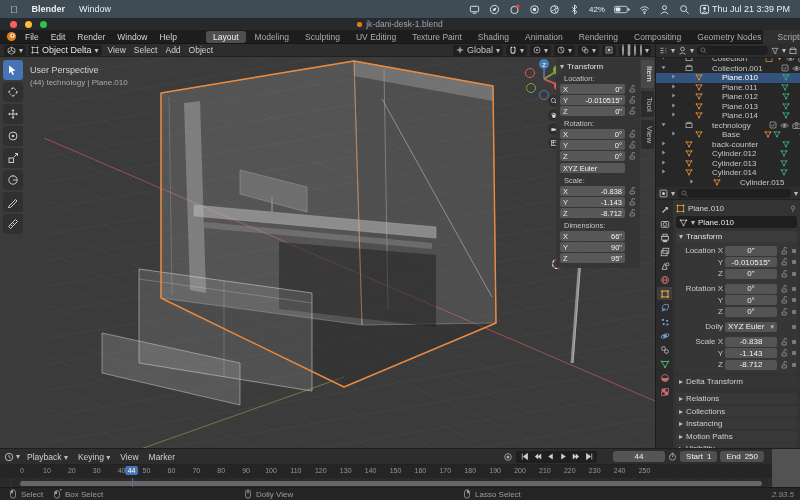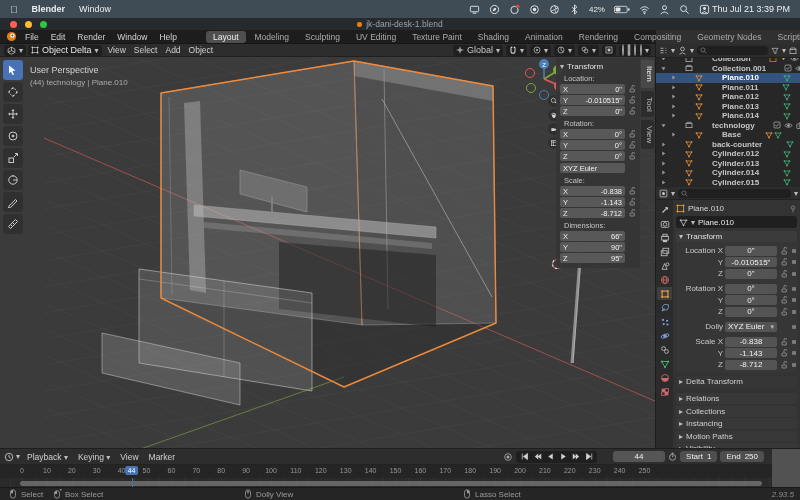--- a/index.html
+++ b/index.html
@@ -17,21 +17,21 @@
   .mac-right{margin-left:auto;display:flex;align-items:center;gap:9px;color:#e6e9ea;}
   .mac-right .pct{font-size:8px;}
   .mac-clock{font-size:9px;margin-left:2px;white-space:nowrap;}
   
   .titlebar{left:0;top:18px;width:800px;height:12px;background:#262a2d;display:flex;align-items:center;}
   .tl{width:7px;height:7px;border-radius:50%;margin-left:8px;}
   .tl:first-child{margin-left:10px;}
   .wtitle{position:absolute;left:0;right:0;text-align:center;color:#9ba1a6;font-size:8.5px;}
   .wtitle .dot{display:inline-block;width:5px;height:5px;border-radius:2px;background:#e87d0d;margin-right:4px;vertical-align:middle;}
   
-  .topbar{left:0;top:30px;width:656px;height:14px;background:#1d1d1d;display:flex;align-items:center;
+  .topbar{left:0;top:30px;width:763px;height:14px;background:#1d1d1d;display:flex;align-items:center;
     padding:0 4px;box-sizing:border-box;border-bottom:1px solid #161616;}
   .tb-menu{padding:0 6px;color:#d4d4d4;font-size:8.5px;cursor:default;}
   .ws-tab{padding:1px 7px;margin:0 1px;border-radius:3px;color:#ababab;font-size:8.5px;white-space:nowrap;}
   .ws-tab.active{background:#4f4f4f;color:#f0f0f0;}
   
   .vp-header{left:0;top:44px;width:655px;height:13px;background:#2d2d2d;display:flex;align-items:center;
     padding:0 4px;box-sizing:border-box;border-bottom:1px solid #1f1f1f;gap:2px;}
   .vph-group{display:flex;align-items:center;background:#1f1f1f;border-radius:3px;height:11px;padding:0 3px;gap:3px;}
   .vph-menu{padding:0 4px;color:#d0d0d0;font-size:8.5px;}
   .vph-right{margin-left:auto;display:flex;align-items:center;gap:3px;}
@@ -65,21 +65,21 @@
   .np-euler{height:10px;background:#585858;border-radius:2px;display:flex;align-items:center;padding:0 3px;color:#f0f0f0;margin:2px 11px 2px 0;}
   .n-tabs{position:absolute;left:641px;top:3px;width:13px;display:flex;flex-direction:column;gap:3px;}
   .n-tab{writing-mode:vertical-rl;transform:rotate(0deg);background:#2c2c2c;color:#bdbdbd;font-size:8px;
     padding:6px 0;border-radius:0 3px 3px 0;text-align:center;width:13px;box-sizing:border-box;}
   .n-tab.active{background:#484848;color:#efefef;}
   
   .outliner{left:655px;top:44px;width:145px;height:143px;background:#272727;border-left:1px solid #1c1c1c;box-sizing:border-box;}
   .ol-header{height:13px;background:#2d2d2d;display:flex;align-items:center;padding:0 3px;gap:3px;border-bottom:1px solid #202020;}
   .ol-search{flex:1;height:9px;background:#1f1f1f;border-radius:4px;display:flex;align-items:center;padding:0 3px;color:#8d8d8d;gap:2px;}
   .ol-tree{overflow:hidden;height:128px;}
-  .ol-row{display:flex;align-items:center;height:9.5px;padding:0 2px 0 4px;color:#c6c6c6;font-size:8px;gap:18px;white-space:nowrap;font-weight:bold;}
+  .ol-row{display:flex;align-items:flex-start;height:9.5px;padding:0 2px 0 4px;color:#c6c6c6;font-size:8px;gap:18px;white-space:nowrap;}
   .ol-row.sel{background:#33527c;color:#fff;}
   .ol-row .lbl{margin-left:1px;}
   .ol-right{margin-left:auto;display:flex;align-items:center;gap:3px;color:#ababab;}
   .ol-data{display:flex;gap:1px;margin-left:6px;}
   
   .props{left:655px;top:187px;width:145px;height:261px;background:#333333;border-left:1px solid #1c1c1c;box-sizing:border-box;display:flex;}
   .prop-tabs{width:17px;background:#2b2b2b;display:flex;flex-direction:column;align-items:center;padding-top:16px;gap:1px;}
   .ptab{width:15px;height:13px;border-radius:2px 0 0 2px;display:flex;align-items:center;justify-content:center;}
   .ptab.active{background:#3f3f3f;}
   .prop-main{flex:1;position:relative;padding:2px 3px;box-sizing:border-box;font-size:8px;}
@@ -1266,21 +1266,21 @@
             </span>
             <span class="ic">
               <svg width="9" height="9" viewBox="0 0 12 12" class="isvg">
                 <rect x="1" y="4" width="10" height="6" rx="1" fill="none" stroke="#ababab"></rect>
                 <circle cx="6" cy="7" r="1.8" fill="none" stroke="#ababab"></circle>
                 <path d="M4 4 L5 2 H7 L8 4" fill="none" stroke="#ababab"></path>
               </svg>
             </span>
           </span>
         </div>
-        <div class="ol-row" style="padding-left: 4px;">
+        <div class="ol-row" style="padding-left: 4px; margin-left: 28px;">
           <span class="ic">
             <svg width="7" height="7" viewBox="0 0 12 12" class="isvg">
               <path d="M4 2.5 L9 6 L4 9.5Z" fill="#9a9a9a"></path>
             </svg>
           </span>
           <span class="ic">
             <svg width="8" height="8" viewBox="0 0 12 12" class="isvg">
               <path d="M2 3 H10 L6 10Z" fill="none" stroke="#e8913d" stroke-width="1.2"></path>
               <circle cx="2" cy="3" r="1.2" fill="#e8913d"></circle>
               <circle cx="10" cy="3" r="1.2" fill="#e8913d"></circle>

